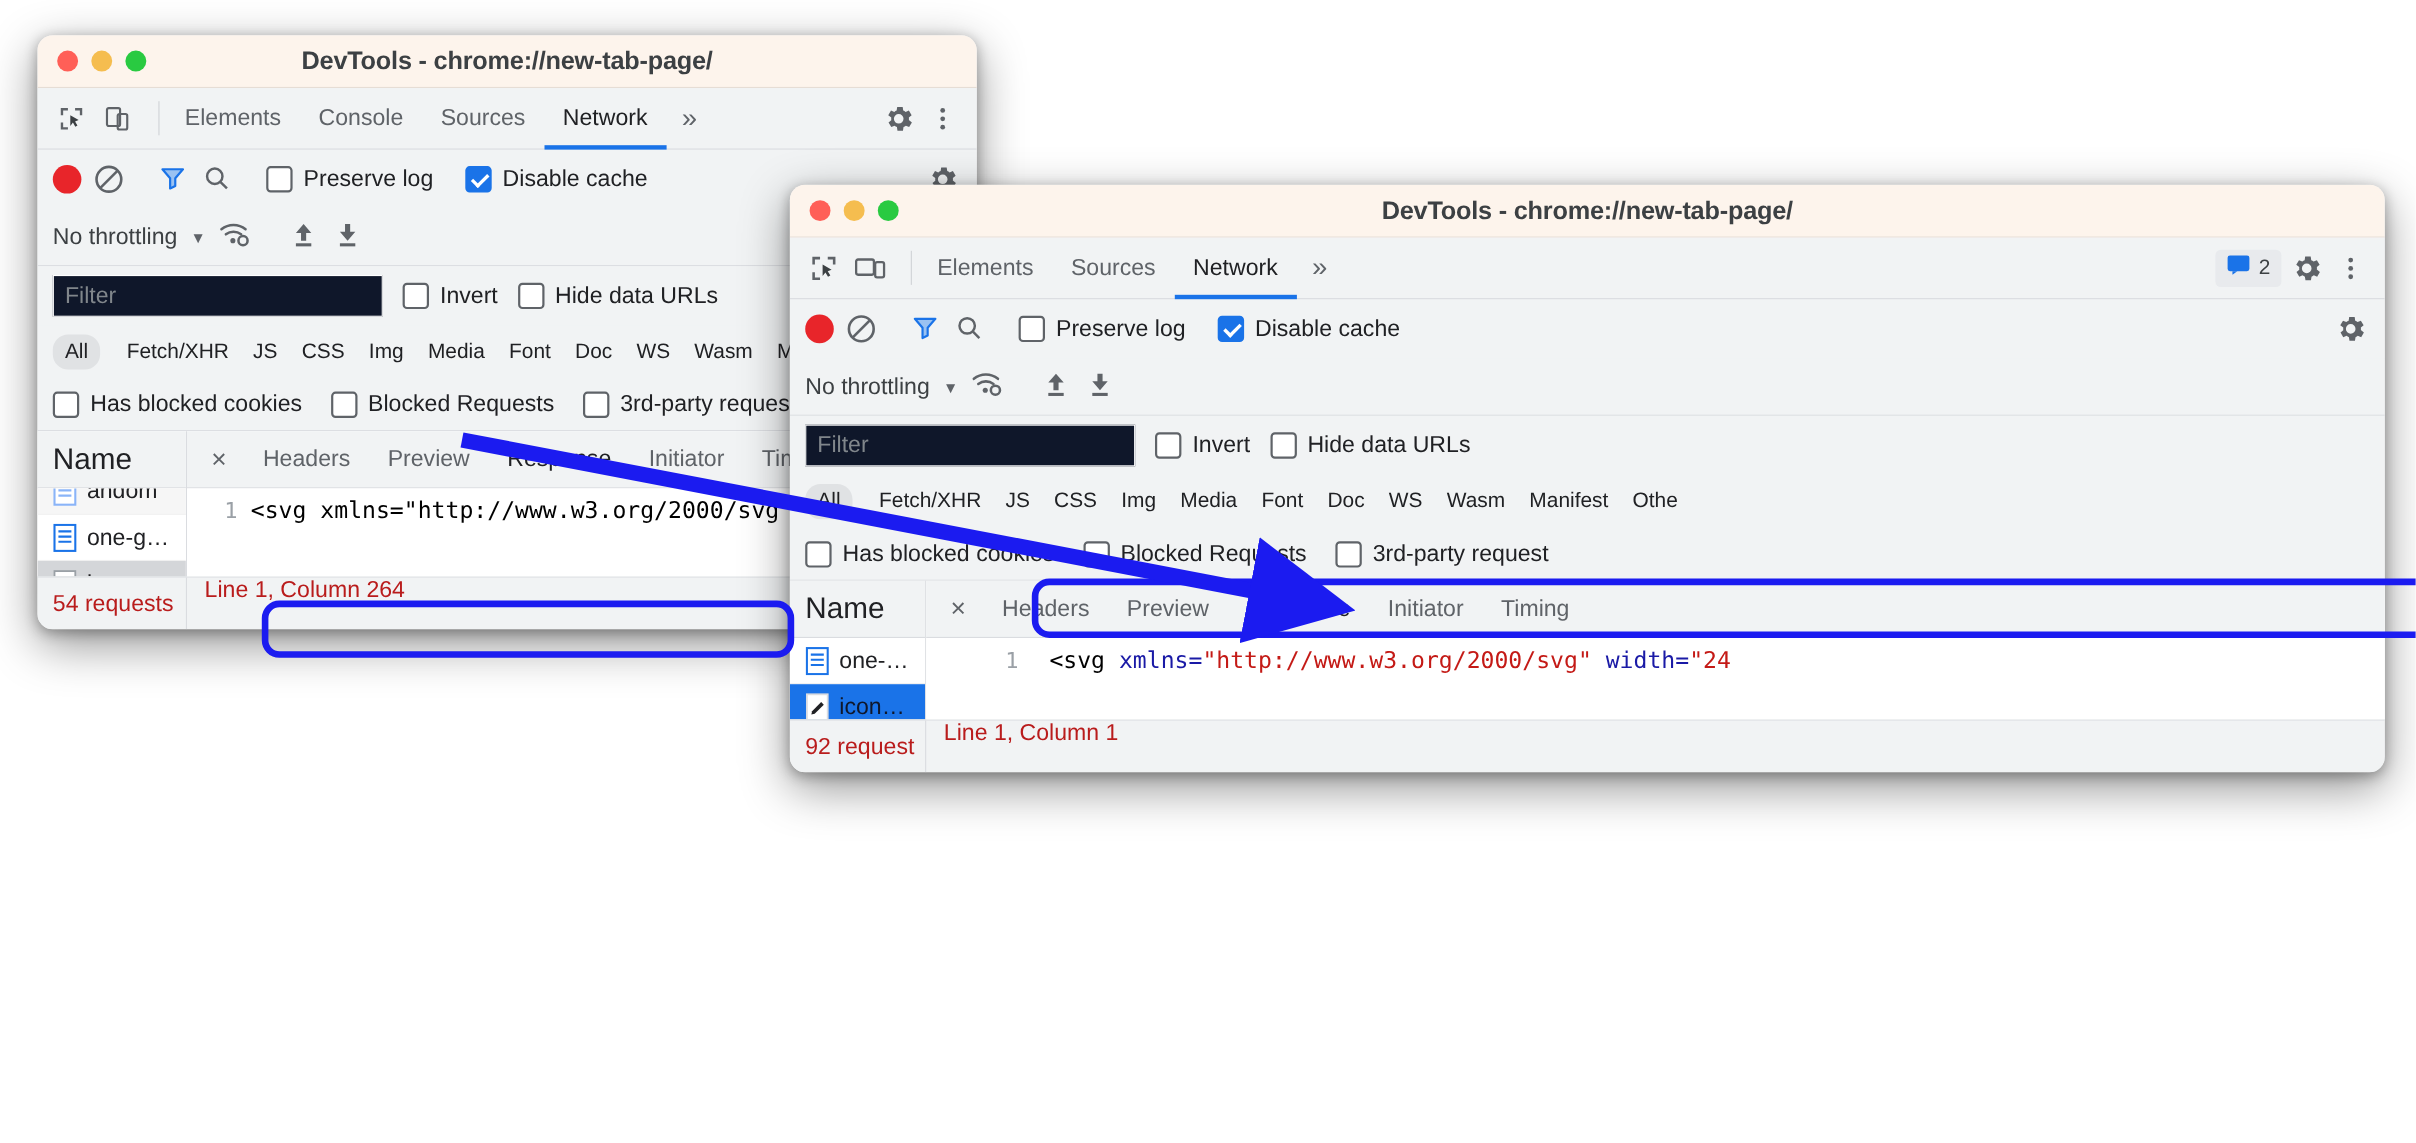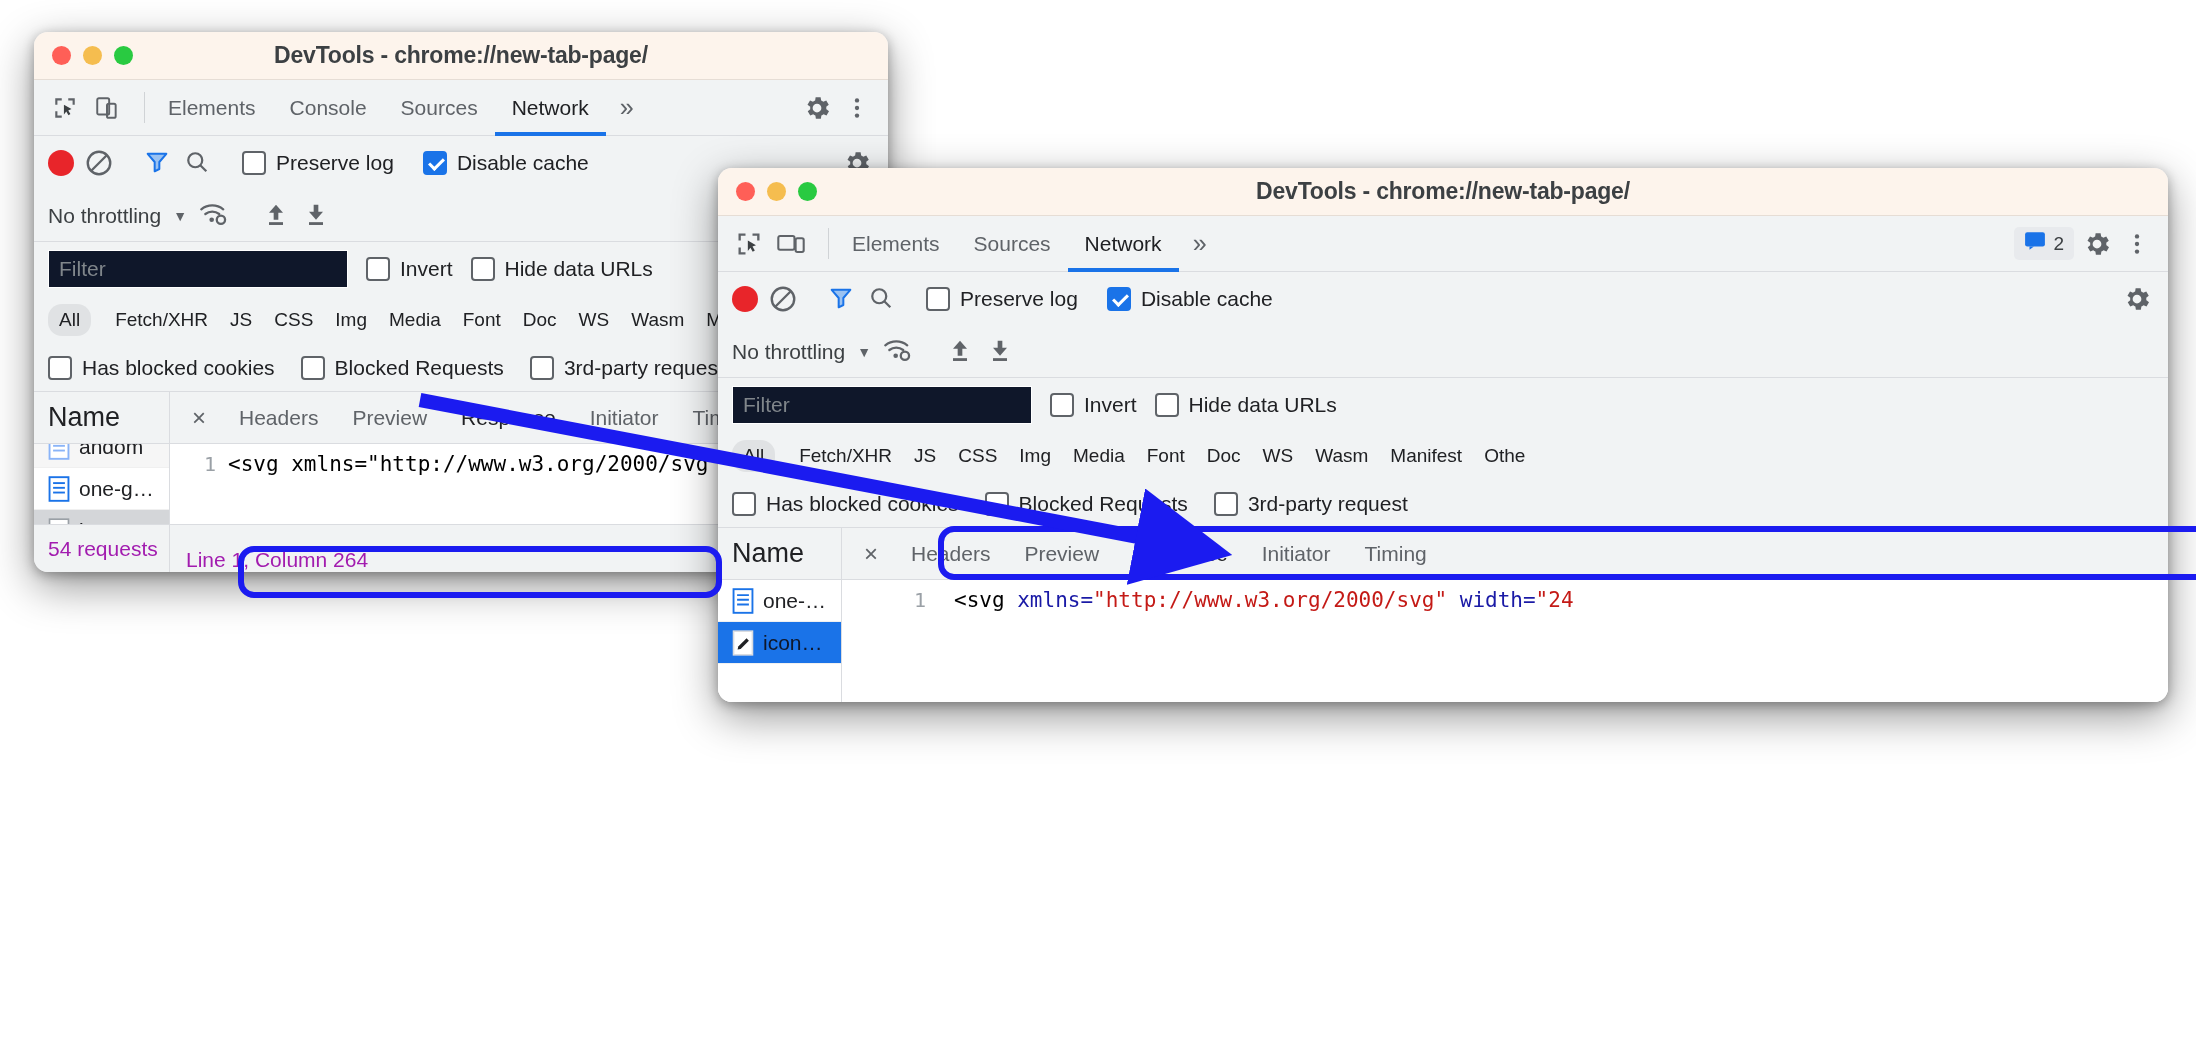--- a/index.html
+++ b/index.html
@@ -143,23 +143,23 @@
   .gutter {
     flex: 0 0 58px; text-align: right; padding: 8px 12px 0 0;
     font-family: "DejaVu Sans Mono", monospace; font-size: 20px; color: #9aa0a6;
   }
   .codelines {
     flex: 1 1 auto; padding-top: 8px; min-width: 0;
     font-family: "DejaVu Sans Mono", monospace; font-size: 21px;
     white-space: nowrap; overflow: hidden;
   }
   .statusbar {
-    flex: 0 0 48px; display: flex; align-items: flex-end;
+    flex: 0 0 48px; display: flex; align-items: flex-start;
     background: #f1f3f4; border-top: 1px solid #dadce0;
-    font-size: 21px; color: #a21caf;
+    font-size: 21px; color: #b91c1c;
   }
   .sb-left { flex: 0 0 136px; padding-left: 14px; border-right: 1px solid #dadce0; height: 100%; display:flex; align-items:center; white-space: nowrap; }
   .sb-right { padding-left: 16px; white-space: nowrap; }
 
   
   .tok-blue { color: #1a1aa6; }
   .tok-red  { color: #c41a16; }
   .tok-plain { color: #000; }
 
   
@@ -613,20 +613,24 @@
         </div>
         <div class="codearea">
           <div class="gutter" style="flex:0 0 96px;">1</div>
           <div class="codelines" style="padding-left:16px;">
             <span class="tok-plain">&lt;svg </span><span class="tok-blue">xmlns=</span><span class="tok-red">"http://www.w3.org/2000/svg"</span><span class="tok-blue"> width=</span><span class="tok-red">"24</span>
           </div>
         </div>
       </div>
     </div>
 
+    <div class="statusbar">
+      <span class="sb-left" style="flex:0 0 124px;">92 request</span>
+      <span class="sb-right">Line 1, Column 1</span>
+    </div>
   </div>
 
   <div class="ring" style="left:938px; top:526px; width:1600px; height:54px;"></div>
 
   <svg class="arrow-svg">
     <defs>
       <marker id="ah" markerWidth="7" markerHeight="7" refX="3.2" refY="3.5" orient="auto">
         <path d="M0,0 L7,3.5 L0,7 z" fill="#1b1bf0"></path>
       </marker>
     </defs>

